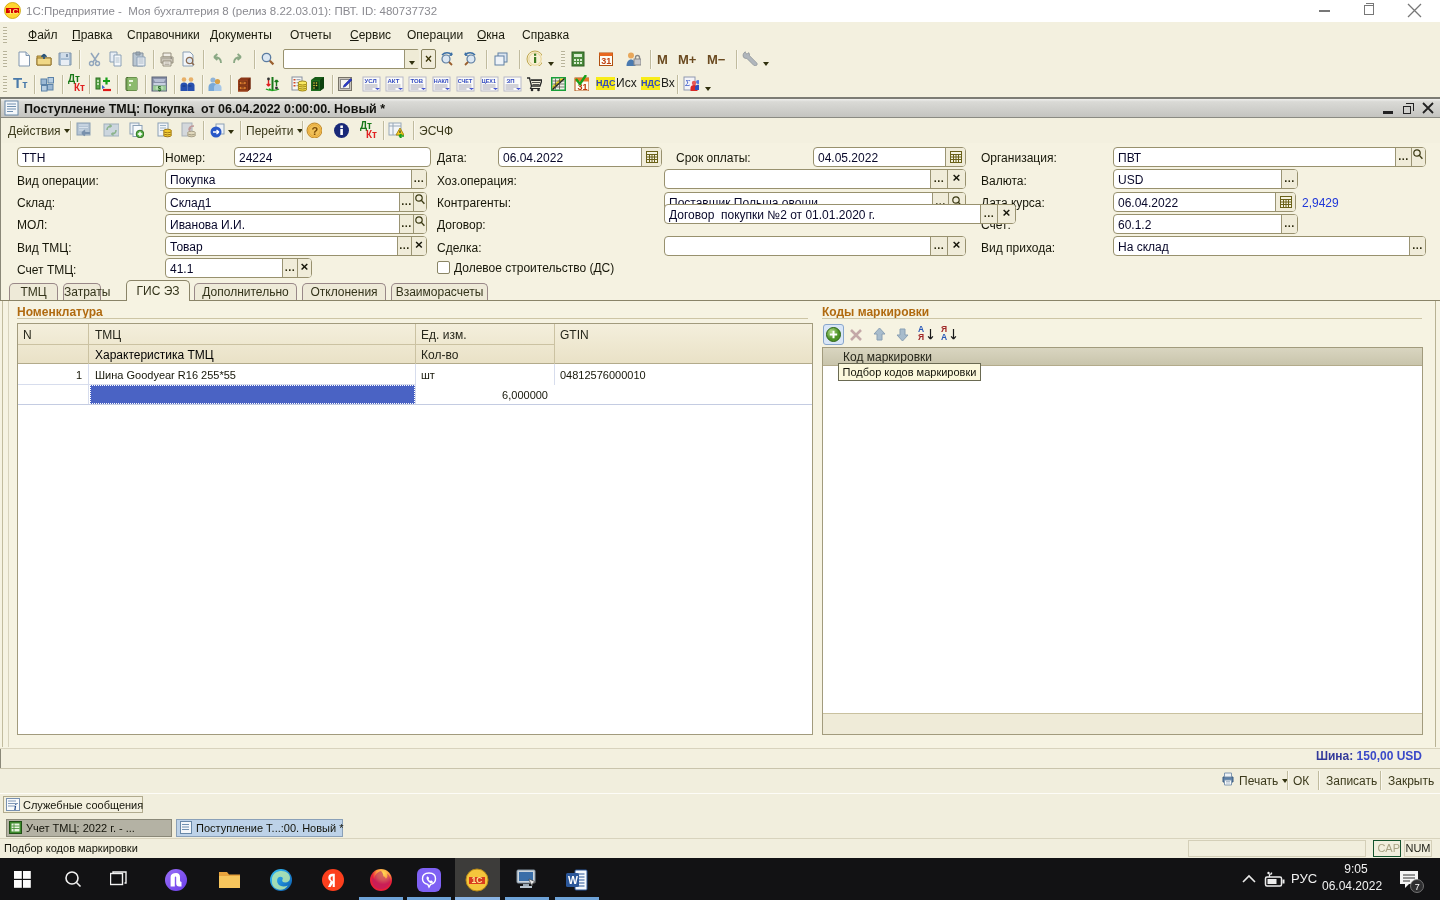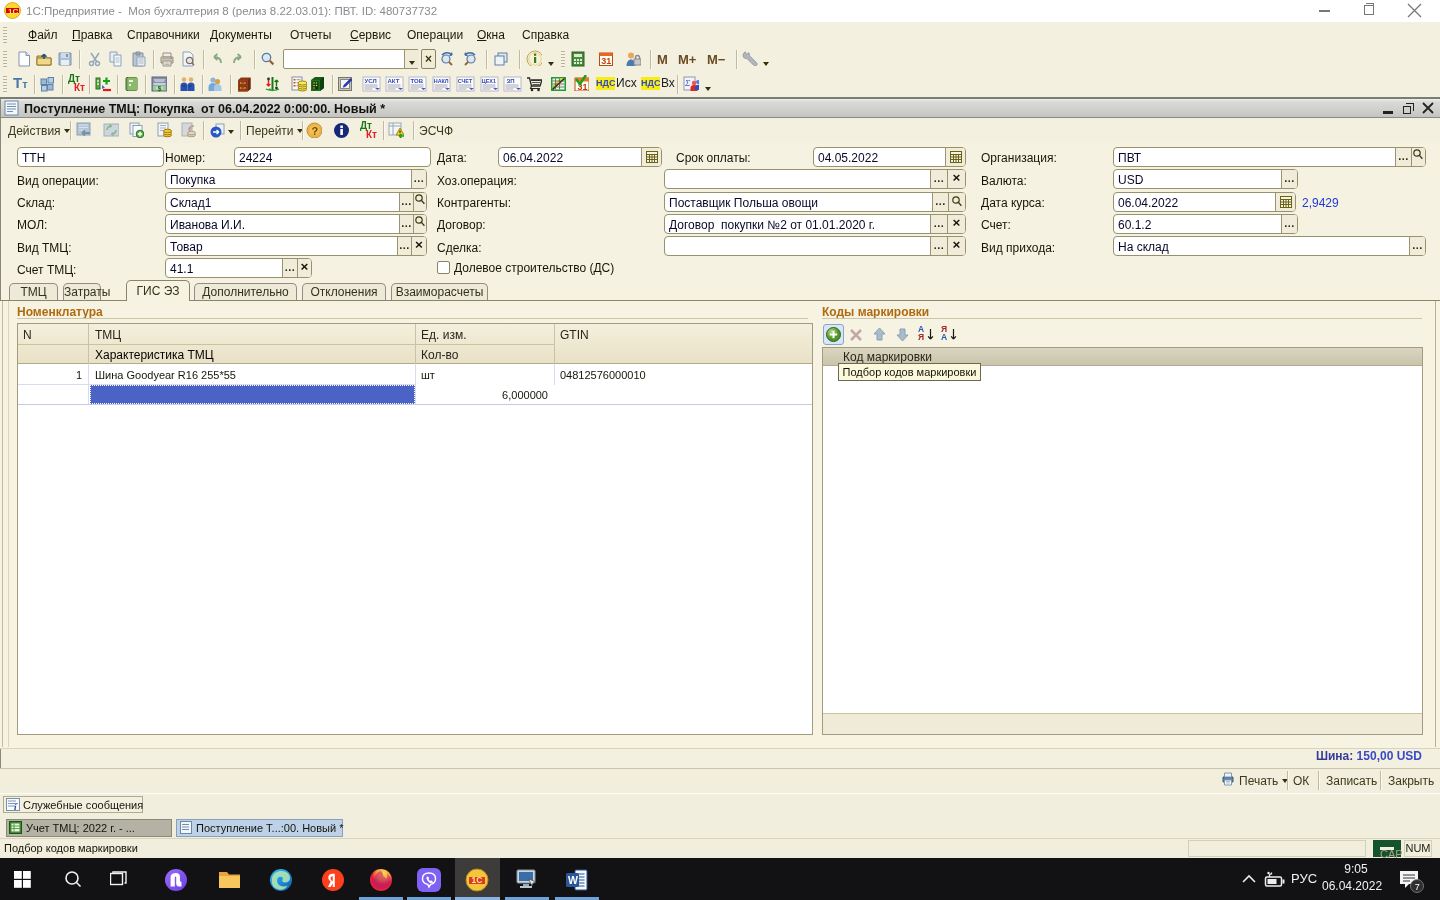--- a/index.html
+++ b/index.html
@@ -564,21 +564,21 @@
 <div class="fld" style="left:165px;top:214px;width:262px">
     <div class="ftx">Иванова И.И.</div>
     <div class="fbtn dots" style="right:13px;width:14px;line-height:16px">...</div>
     <div class="fbtn" style="right:0;width:13px;border-radius:0 2px 2px 0">
       <svg width="12" height="13">
         <circle cx="5" cy="5" r="3.2" fill="none" stroke="#3c3a14" stroke-width="1.2"></circle>
         <path d="M7.4 7.4l3 3.4" stroke="#3c3a14" stroke-width="1.4"></path>
       </svg>
     </div>
   </div>
-<div class="fld" style="left:664px;top:214px;width:302px">
+<div class="fld" style="left:664px;top:204px;width:352px">
     <div class="ftx">Договор&nbsp; покупки №2 от 01.01.2020 г.</div>
     <div class="fbtn dots" style="right:18px;width:17px;line-height:16px">...</div>
     <div class="fbtn xg" style="right:0;width:18px;border-radius:0 2px 2px 0">×</div>
   </div>
 <div class="fld" style="left:1113px;top:214px;width:185px">
     <div class="ftx">60.1.2</div>
     <div class="fbtn dots" style="right:0;width:16px;line-height:16px;border-radius:0 2px 2px 0">...</div>
   </div>
 <div class="fld" style="left:165px;top:236px;width:262px">
     <div class="ftx">Товар</div>
@@ -719,21 +719,21 @@
     <rect x="0.5" y="0.5" width="11" height="12" fill="#f4f7fa" stroke="#6888a8"></rect>
     <g stroke="#7090b0" stroke-width="1">
       <path d="M2 3.5h7M2 6h7M2 8.5h7"></path>
     </g>
   </svg>
 <div class="ab" style="left:196px;top:822px;font-size:11px;color:#14140a">Поступление Т...:00. Новый *</div>
 
 <div class="ab" style="left:0;top:838px;width:1440px;height:20px;background:#f1eedd;border-top:1px solid #d8d3bd"></div>
 <div class="ab" style="left:4px;top:842px;font-size:11px;color:#14140a">Подбор кодов маркировки</div>
 <div class="ab" style="left:1188px;top:840px;width:178px;height:17px;border:1px solid #d4cfb8"></div>
-<div class="ab" style="left:1373px;top:840px;width:28px;height:17px;border:7px solid #14532d;font-size:11px;color:#a8a284;text-align:left;line-height:15px">CAP</div>
+<div class="ab" style="left:1373px;top:840px;width:28px;height:17px;border:1px solid #14532d;font-size:11px;color:#a8a284;text-align:right;line-height:15px">CAP</div>
 <div class="ab" style="left:1404px;top:840px;width:28px;height:17px;border:1px solid #d4cfb8;font-size:11px;color:#23231a;text-align:center;line-height:15px">NUM</div>
 
 <div class="ab" style="left:0;top:858px;width:1440px;height:42px;background:#121214"></div>
 <svg class="ab" style="left:14px;top:871px" width="17" height="17">
     <g fill="#fdfdfd">
       <rect x="0" y="0" width="7.8" height="7.8"></rect>
       <rect x="9" y="0" width="7.8" height="7.8"></rect>
       <rect x="0" y="9" width="7.8" height="7.8"></rect>
       <rect x="9" y="9" width="7.8" height="7.8"></rect>
     </g>

